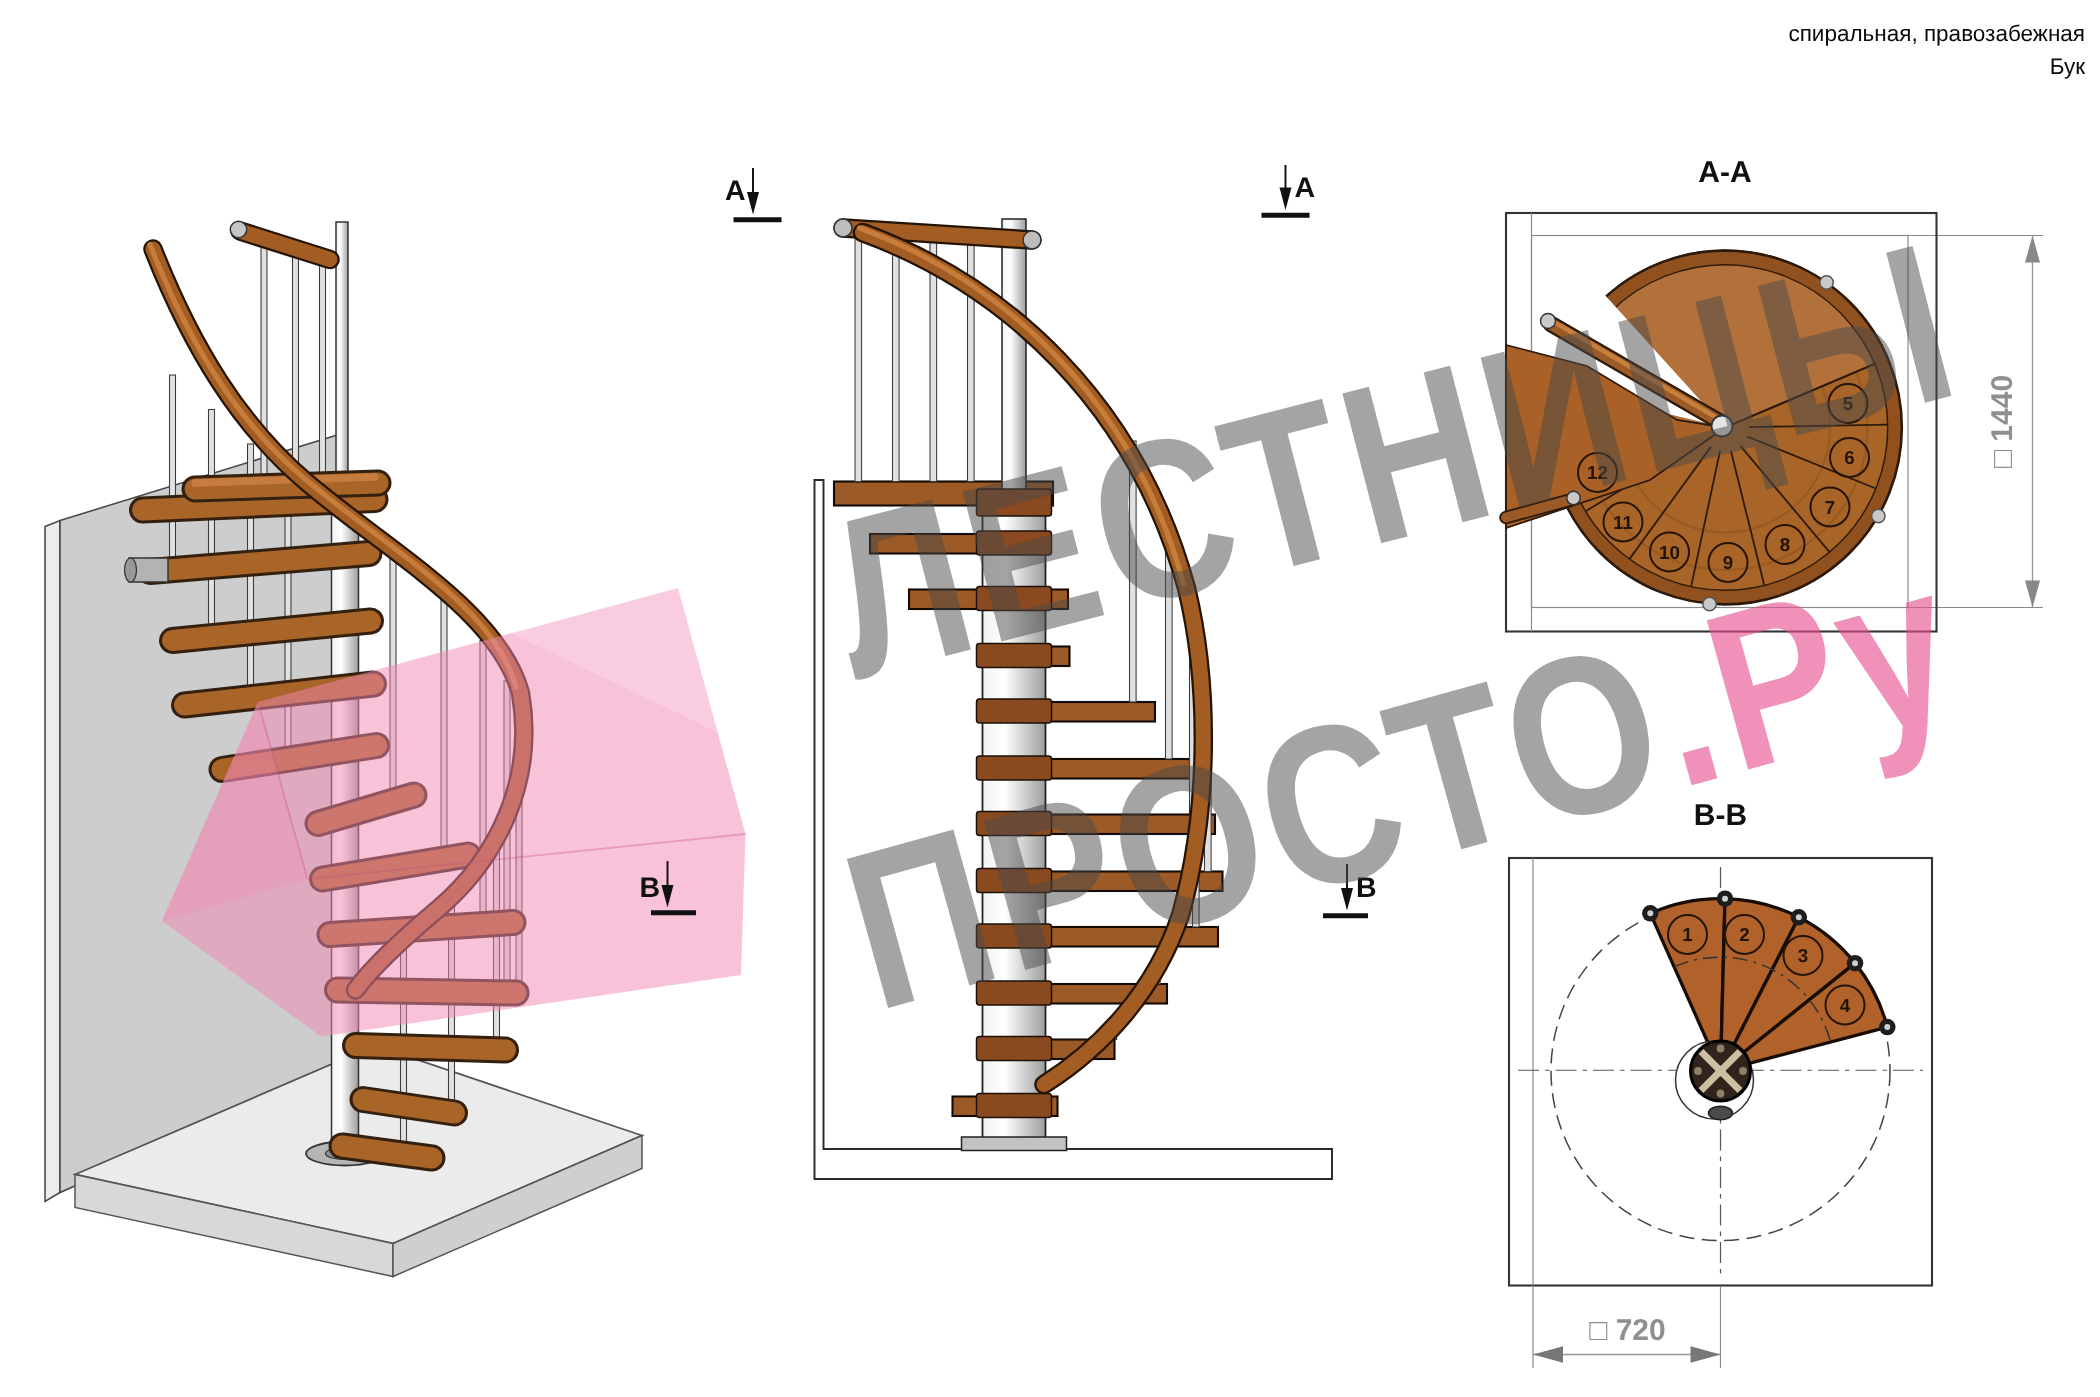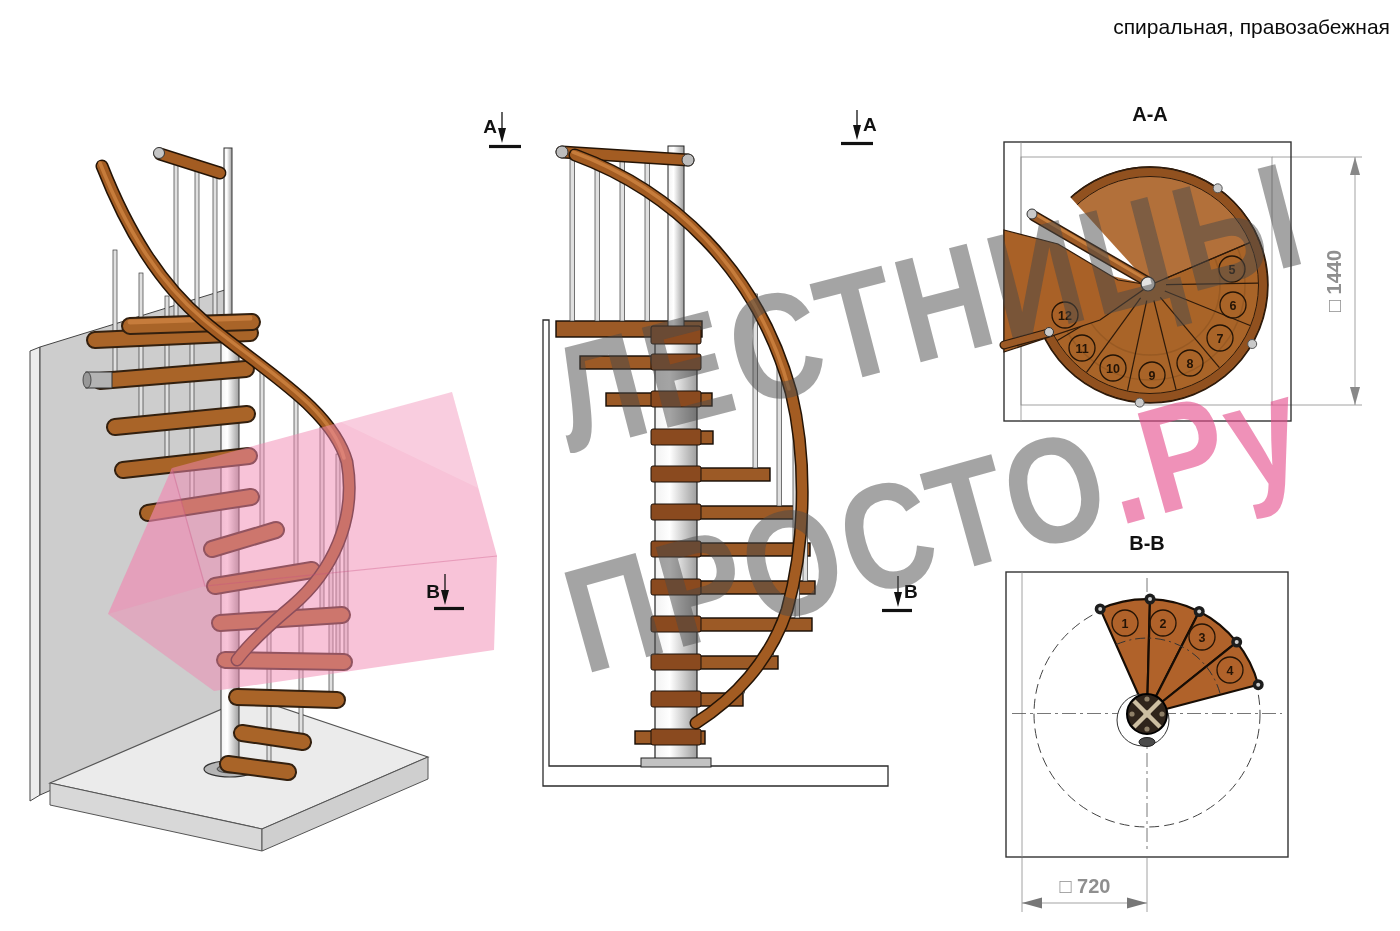--- a/index.html
+++ b/index.html
@@ -1,20 +1,20 @@
 <!DOCTYPE html>
 <html><head>
 <meta charset="utf-8">
 <style>
   html,body{margin:0;padding:0;background:#ffffff;width:1400px;height:931px;overflow:hidden;
             font-family:"Liberation Sans",sans-serif;}
   #stage{position:relative;width:1400px;height:931px;background:#fff;}
   #draw{position:absolute;left:0;top:0;z-index:1;}
   .header{position:absolute;top:12px;right:10px;z-index:4;text-align:right;
-          font-size:21px;line-height:1.45;color:#0b0b0b;}
+          font-size:15px;line-height:1.45;color:#0b0b0b;}
   .wm{position:absolute;white-space:nowrap;z-index:3;font-weight:bold;
       font-size:150px;letter-spacing:5px;color:rgba(74,74,74,.5);line-height:1;}
   .wmi{display:inline-block;transform:scaleX(.84);transform-origin:0 0;}
   .wm1{left:538px;top:330px;transform:rotate(-14.5deg);transform-origin:0 0;}
   .wm2{left:550px;top:552px;transform:rotate(-15.5deg);transform-origin:0 0;}
   .wmpink{color:rgba(229,77,141,.62);}
   
   text{font-family:"Liberation Sans",sans-serif;}
   .ttl{font-size:20px;font-weight:bold;fill:#111;text-anchor:middle;}
   .dimt{font-size:20px;font-weight:bold;fill:#8f8f8f;text-anchor:middle;}
@@ -380,15 +380,16 @@
       <text class="dimt" x="1085" y="893">□ 720</text>
     </g>
   </g>
 </svg>
 
   <div class="wm wm1"><span class="wmi">ЛЕСТНИЦЫ</span></div>
   <div class="wm wm2"><span class="wmi"><span>ПРОСТО</span><span class="wmpink">.Ру</span></span></div>
 
   <div class="header">
     <div>спиральная, правозабежная</div>
+    <div>Бук</div>
   </div>
 
 </div>
 
 </body></html>

